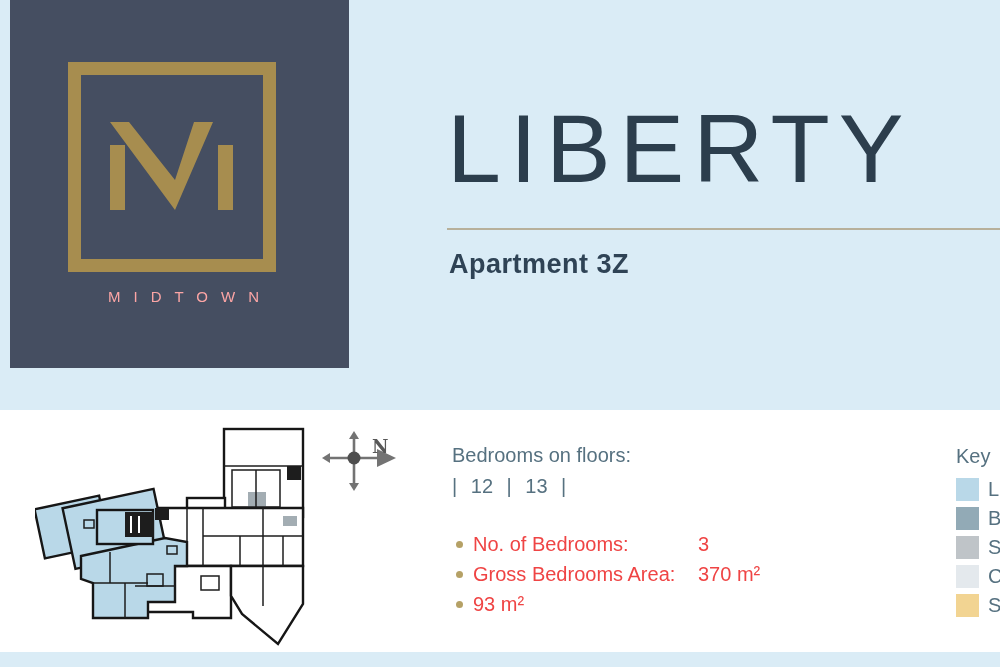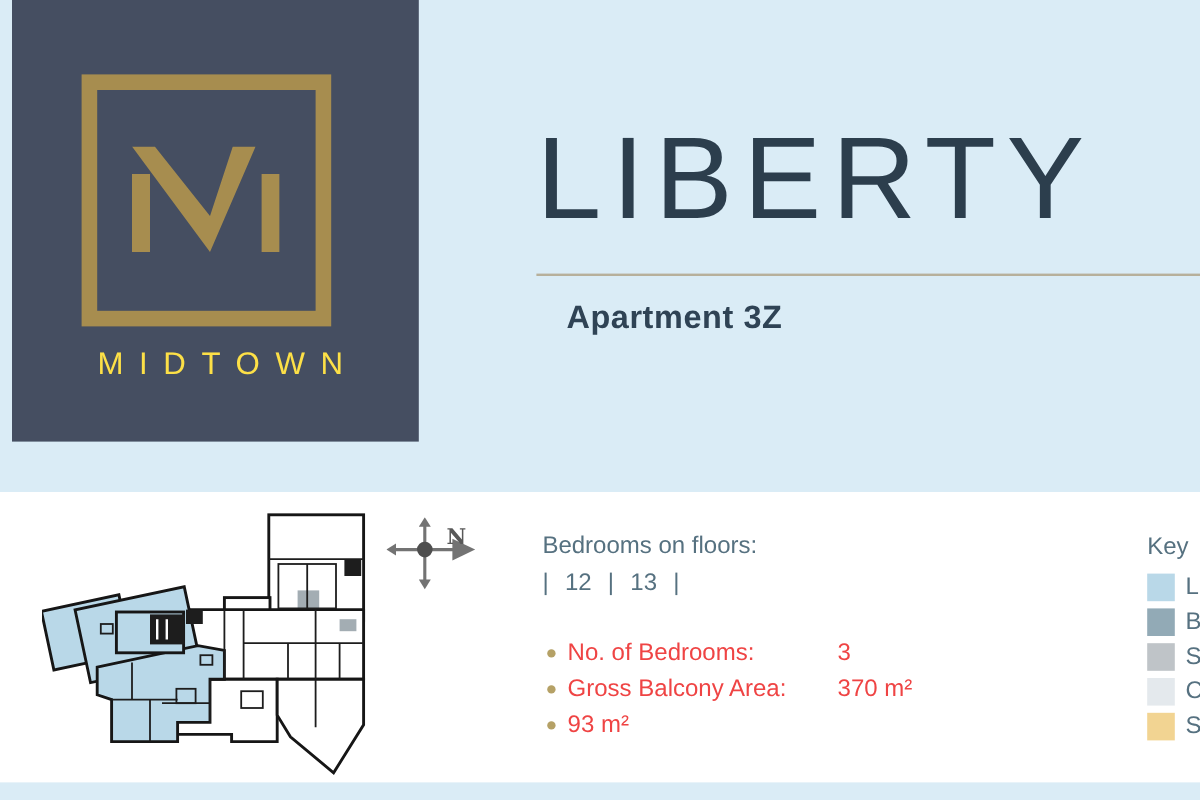--- a/index.html
+++ b/index.html
@@ -8,31 +8,31 @@
     font-family:"Liberation Sans",sans-serif;background:#ffffff;
   }
   
   .header{position:absolute;left:0;top:0;width:1000px;height:410px;background:#daecf6;}
   
   .logo{position:absolute;left:10px;top:0;width:339px;height:368px;background:#454e61;}
   .logo-frame{position:absolute;left:58px;top:62px;width:182px;height:184px;border:13px solid #a78d4f;}
   .logo-m{position:absolute;left:100px;top:122px;width:123px;height:88px;}
   .logo-brand{
     position:absolute;left:0;top:288px;width:347px;text-align:center;
-    color:#fde047;font-size:26px;letter-spacing:13px;text-indent:13px;font-weight:400;
+    color:#fca5a5;font-size:15px;letter-spacing:13px;text-indent:13px;font-weight:400;
   }
   
   .title{
     position:absolute;left:447px;top:100px;color:#2c3e4d;
     font-size:97px;font-weight:400;letter-spacing:9px;line-height:1;
   }
   .divider{position:absolute;left:447px;top:228px;width:553px;height:2px;background:#b7b09b;}
   .subtitle{
     position:absolute;left:449px;top:249px;color:#2f4355;
-    font-size:27px;font-weight:bold;letter-spacing:0.5px;margin-left:23px;
+    font-size:27px;font-weight:bold;letter-spacing:0.5px;
   }
   
   .plan{position:absolute;left:35px;top:426px;}
   .compass{position:absolute;left:322px;top:431px;}
   .avail{position:absolute;left:452px;top:444px;color:#567180;font-size:20px;}
   .avail .floors{margin-top:8px;word-spacing:8px;}
   .details{position:absolute;left:452px;top:534px;color:#ef4444;font-size:20px;}
   .detail-row{display:flex;align-items:flex-start;margin-bottom:9px;line-height:21px;}
   .bullet{width:7px;height:7px;border-radius:50%;background:#b5a166;margin:7px 10px 0 4px;flex:0 0 auto;}
   .detail-label{width:225px;flex:0 0 auto;}
@@ -136,21 +136,21 @@
   </div>
 
   <div class="details">
     <div class="detail-row">
       <span class="bullet"></span>
       <span class="detail-label">No. of Bedrooms:</span>
       <span class="detail-value">3</span>
     </div>
     <div class="detail-row">
       <span class="bullet"></span>
-      <span class="detail-label">Gross Balcony Area:</span>
+      <span class="detail-label">Gross Bedrooms Area:</span>
       <span class="detail-value">370 m²</span>
     </div>
     <div class="detail-row">
       <span class="bullet"></span>
       <span class="detail-value">93 m²</span>
     </div>
   </div>
 
   <div class="key">
     <div class="key-title">Key</div>

